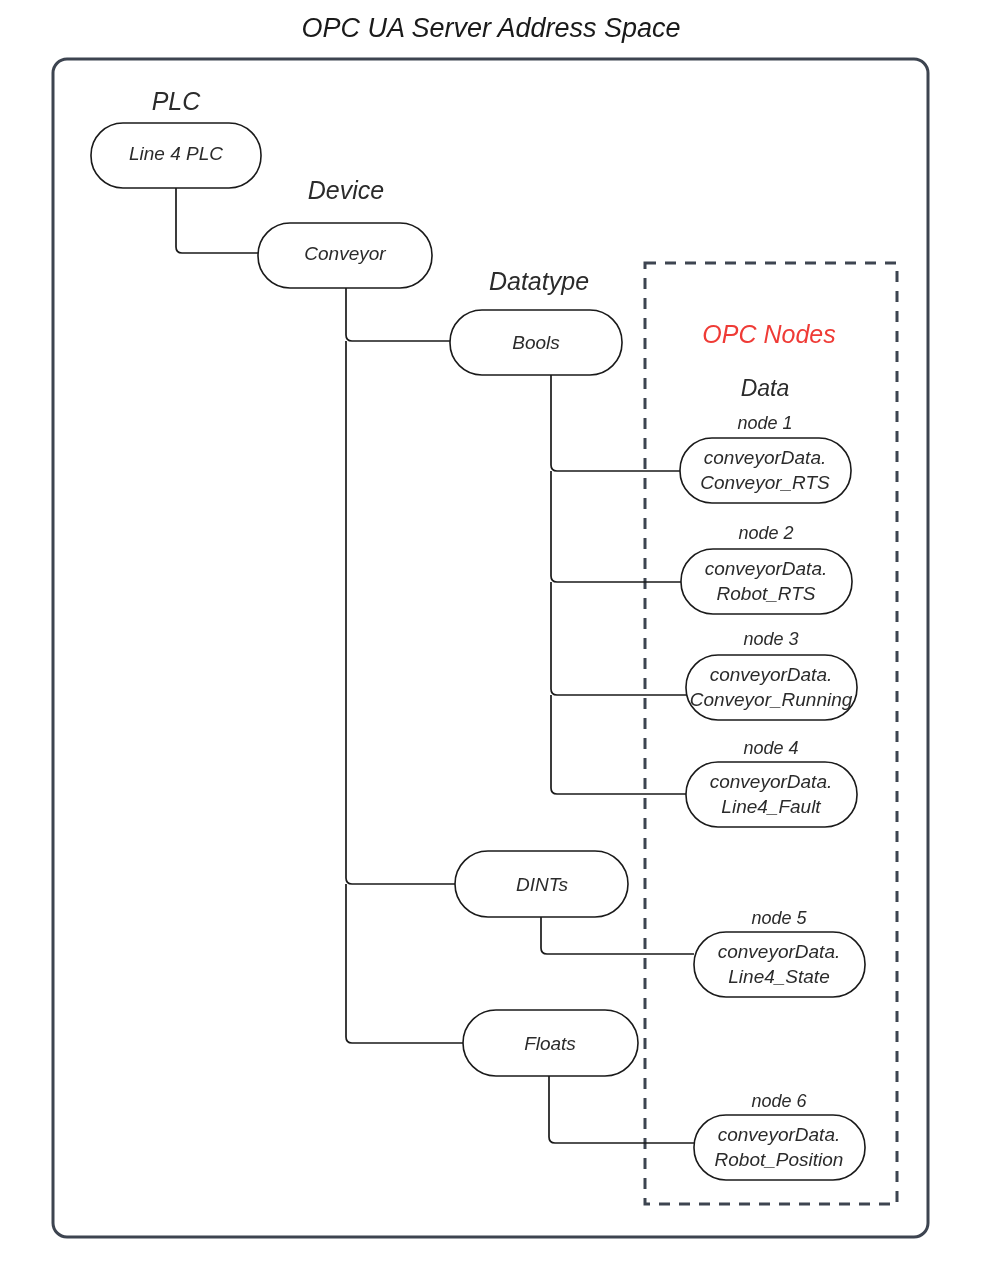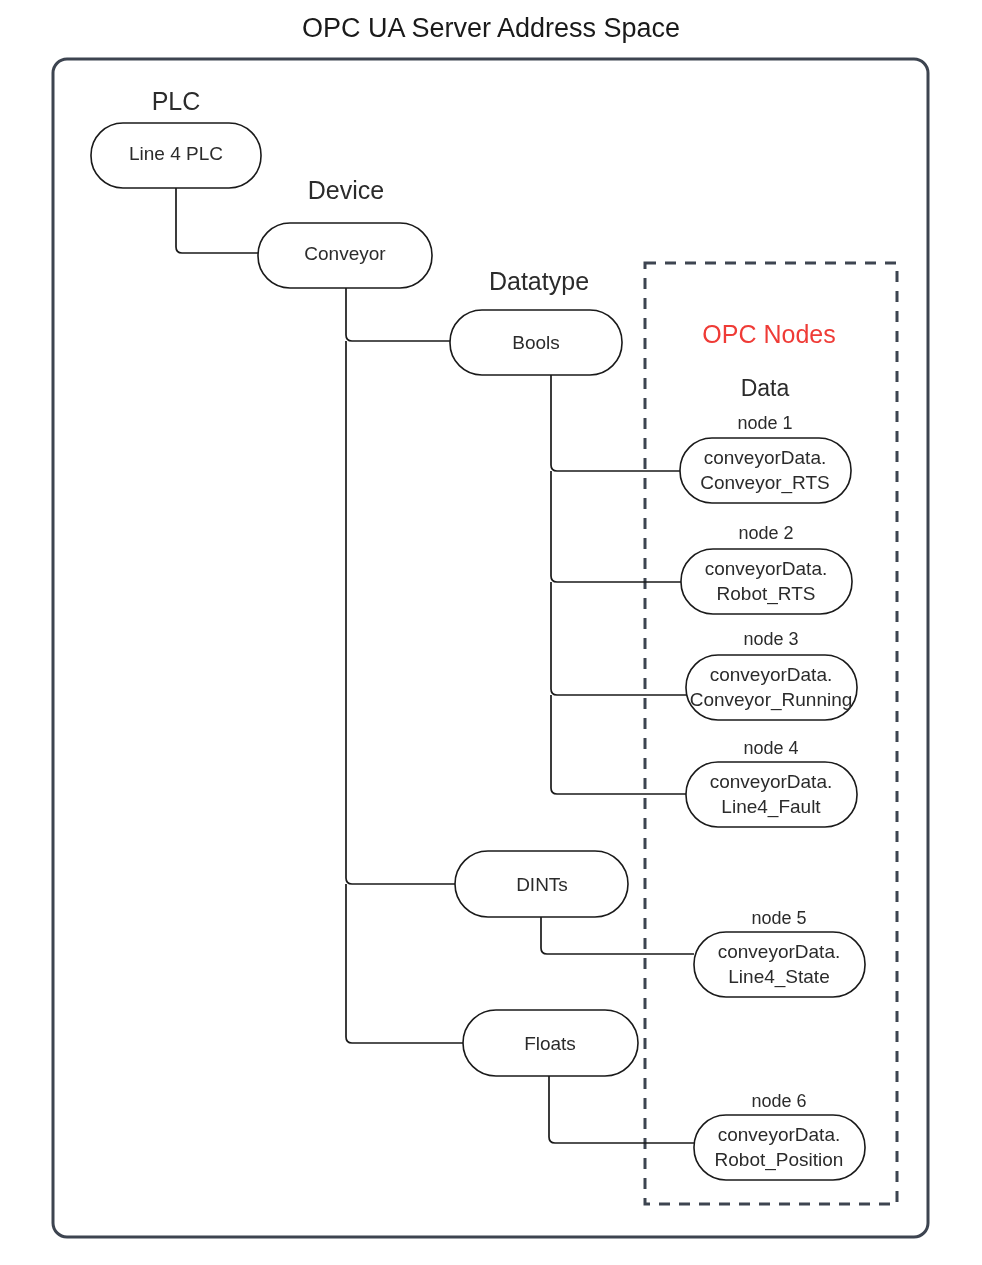--- a/index.html
+++ b/index.html
@@ -10,20 +10,21 @@
   body {
     width: 982px;
     height: 1265px;
     font-family: "Liberation Sans", sans-serif;
     overflow: hidden;
   }
   #diagram-root {
     position: relative;
     width: 883px;
     height: 1265px;
+    font-style: italic;
   }
   svg#diagram {
     display: block;
     width: 982px;
     height: 1265px;
   }
   .title-text {
     font-family: "Liberation Sans", sans-serif;
     font-size: 27px;
     fill: #1a1a1a;

